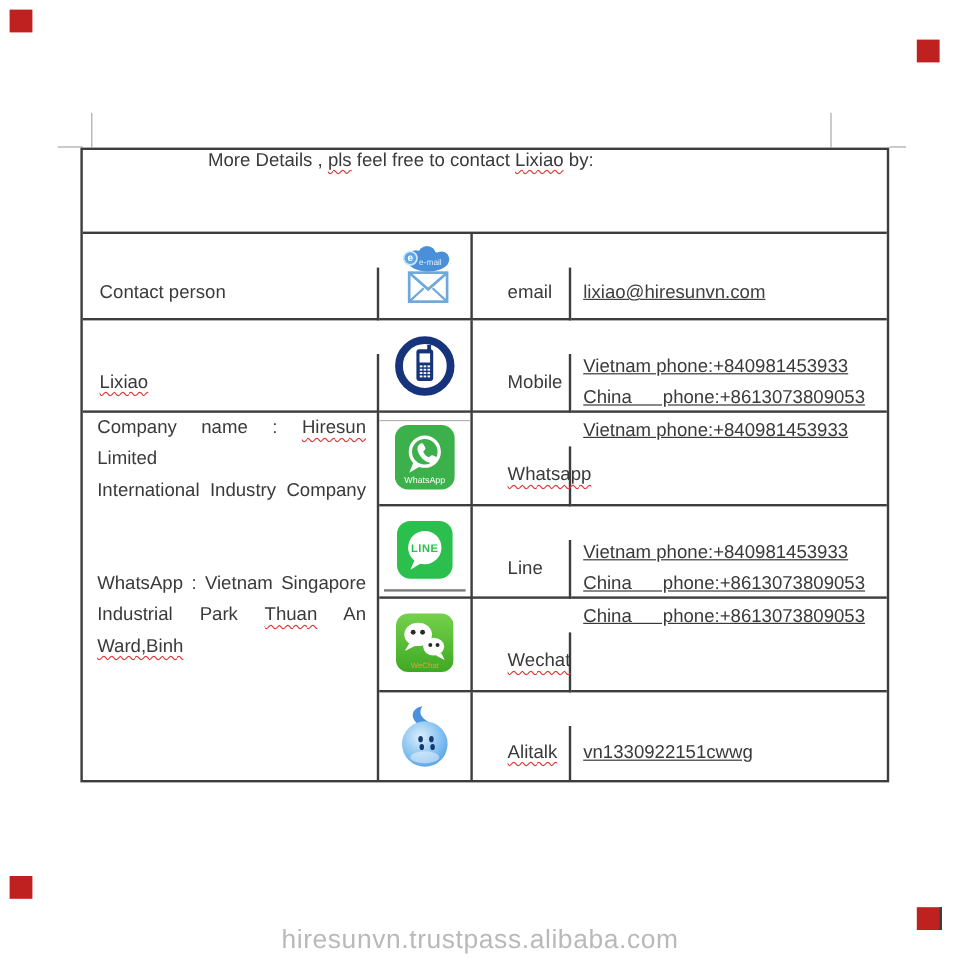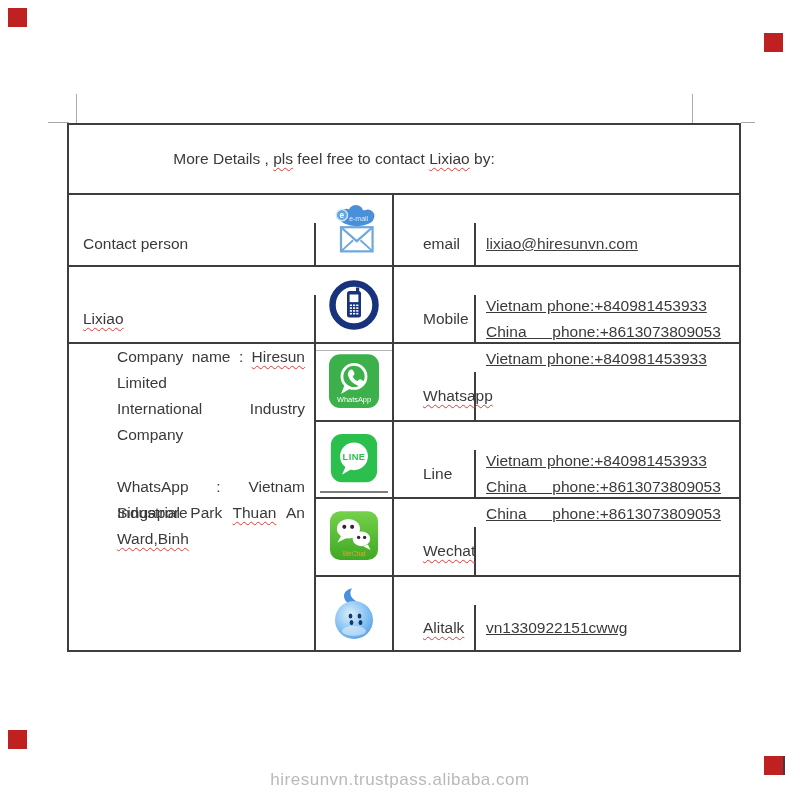--- a/index.html
+++ b/index.html
@@ -26,44 +26,44 @@
        border:2px solid #3d3d3d;display:grid;box-sizing:border-box;
        grid-template-columns:247px 78px 82px 1fr;
        grid-template-rows:70px 72px 77px 78px 77px 78px auto;
        background:#fff;font-size:15.5px;}
   .cell{box-sizing:border-box;position:relative;}
   .br{border-right:2px solid #3d3d3d;}
   .bb{border-bottom:2px solid #3d3d3d;}
   .vc{display:flex;align-items:center;margin-top:28px;}
   .ic{display:flex;align-items:center;justify-content:center;}
 
-  .head{grid-column:1/5;display:flex;align-items:center;justify-content:center;}
+  .head{grid-column:1/5;display:flex;justify-content:center;}
   .head-text{width:100%;text-align:center;padding-right:140px;box-sizing:border-box;}
 
   .c1{padding-left:14px;}
   .lab{padding-left:29px;}
   .val{padding-left:10px;}
   .vline{line-height:26px;white-space:pre;text-decoration:underline;}
   .vtop{align-items:flex-start;padding-top:2px;display:flex;}
 
-  .co{padding:0 9px 0 12px;line-height:26px;margin-left:36px;}
+  .co{padding:0 9px 0 12px;line-height:26px;}
   .co-line{height:26px;}
   .jl{text-align:justify;text-align-last:justify;}
 
   .sq{text-decoration-line:underline;text-decoration-style:wavy;
       text-decoration-color:#e03a3a;text-decoration-thickness:1px;
       text-underline-offset:3px;}
   a.link{color:#404040;text-decoration:underline;}
 
   
   .scanline-top{position:absolute;left:0;right:0;top:6px;height:1px;background:#b3b3b3;}
   .scanline-bottom{position:absolute;left:4px;right:4px;bottom:4px;height:2px;background:#7d7d7d;}
 
   .watermark{position:absolute;left:0;right:0;top:770px;text-align:center;
-             font-size:17px;color:#b9b9b9;letter-spacing:.5px;}
+             font-size:22px;color:#b9b9b9;letter-spacing:.5px;}
 </style>
 </head>
 <body>
 
 <div class="page">
 
   <div class="corner tl"></div>
   <div class="corner tr"></div>
   <div class="corner bl"></div>
   <div class="corner br"></div>

